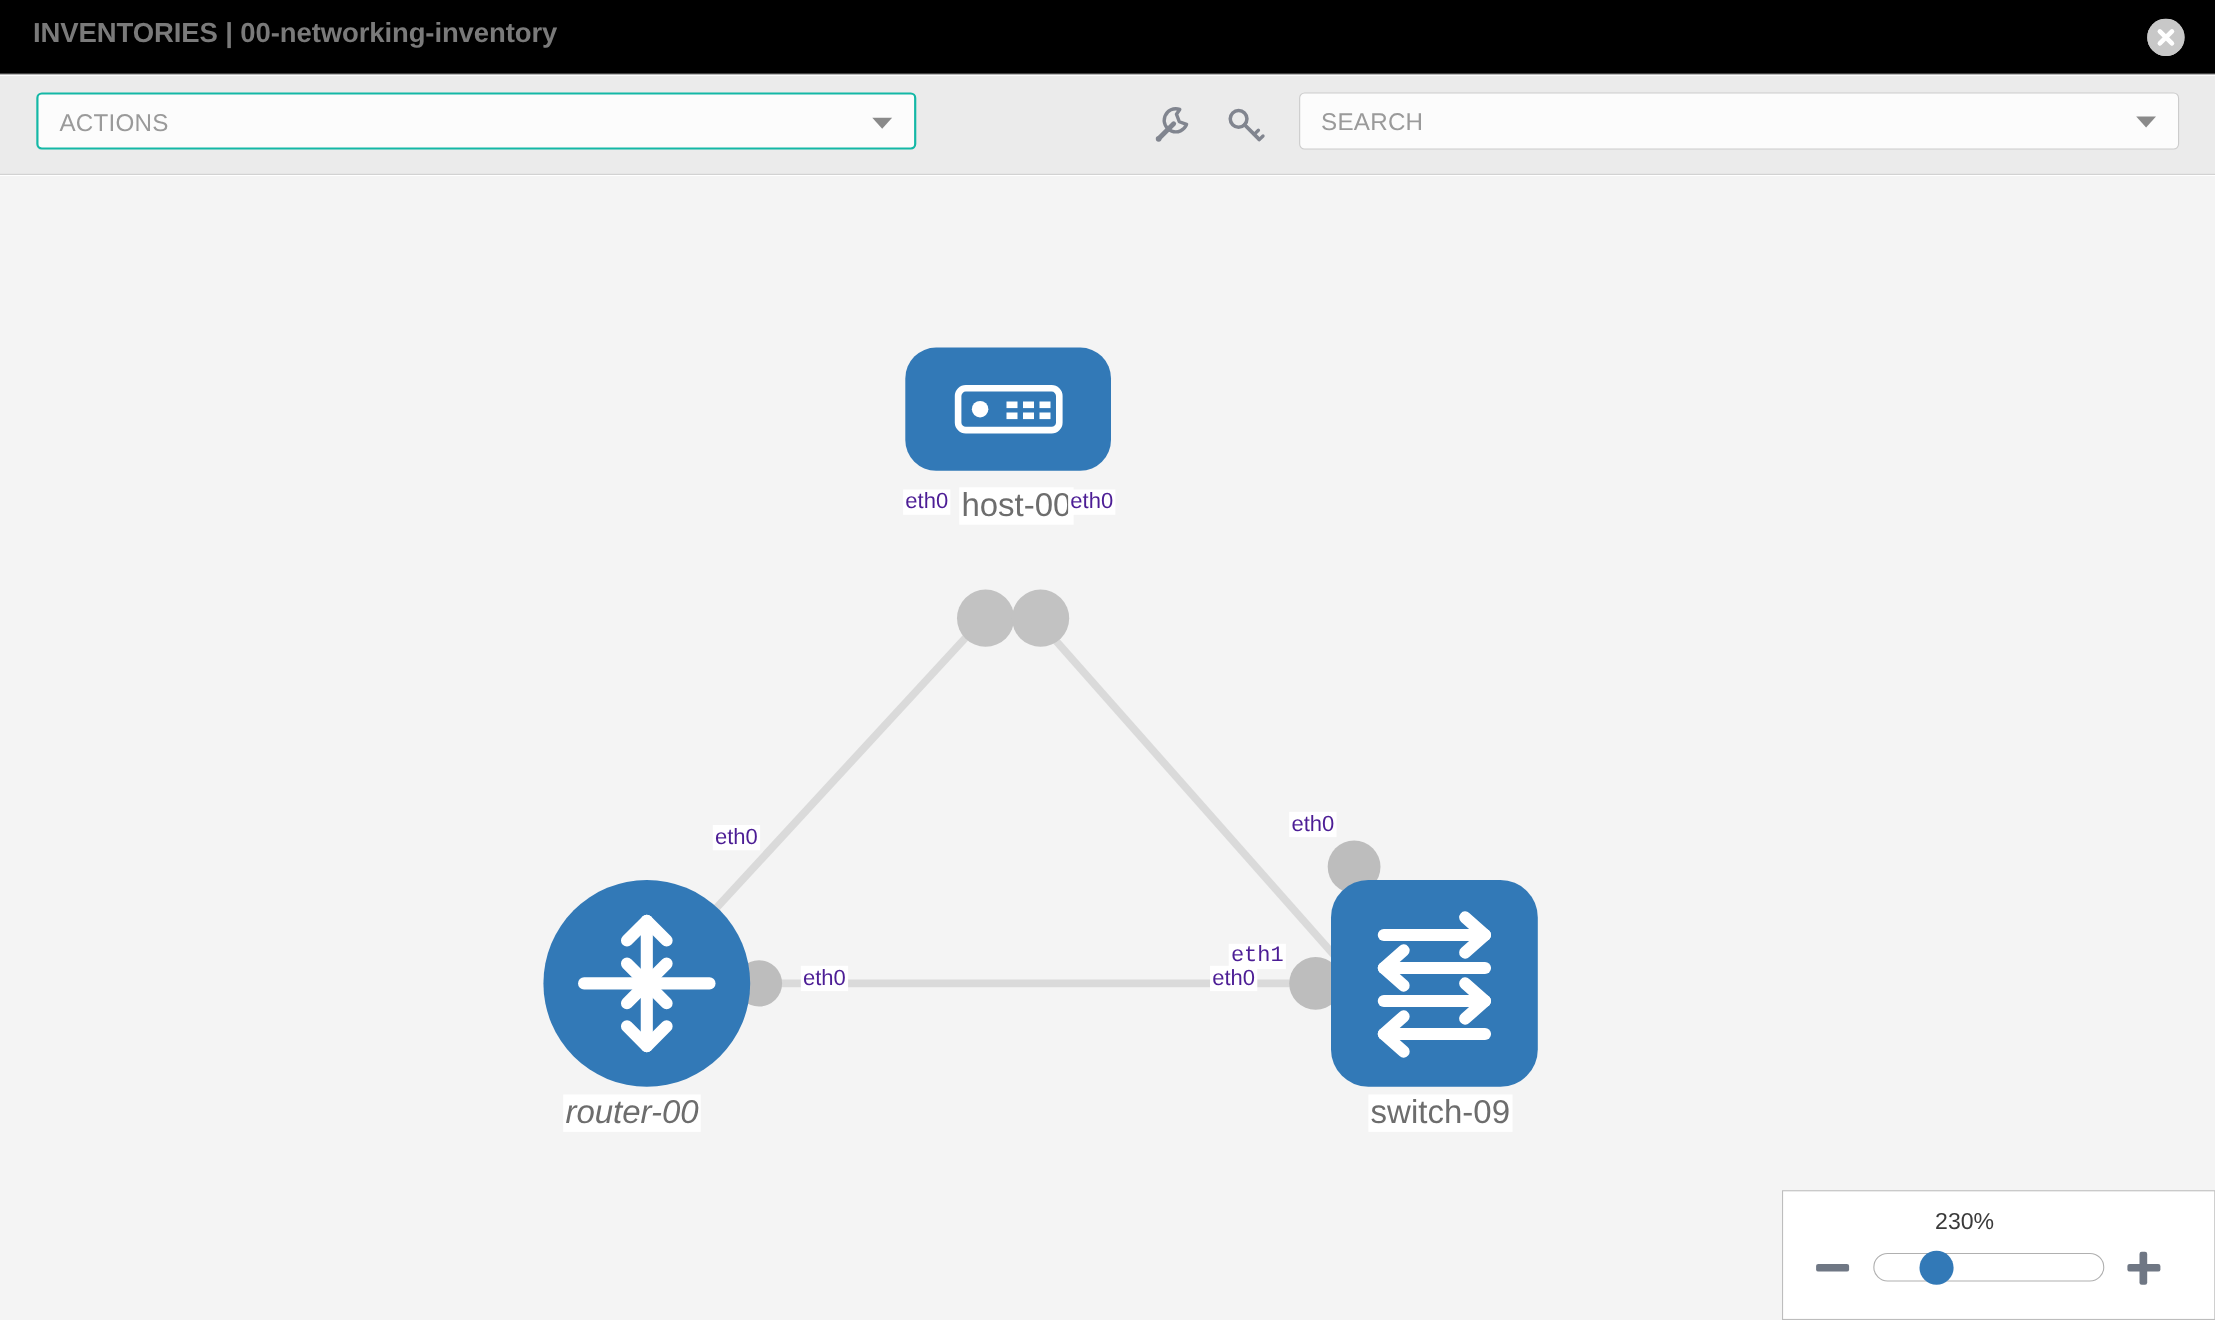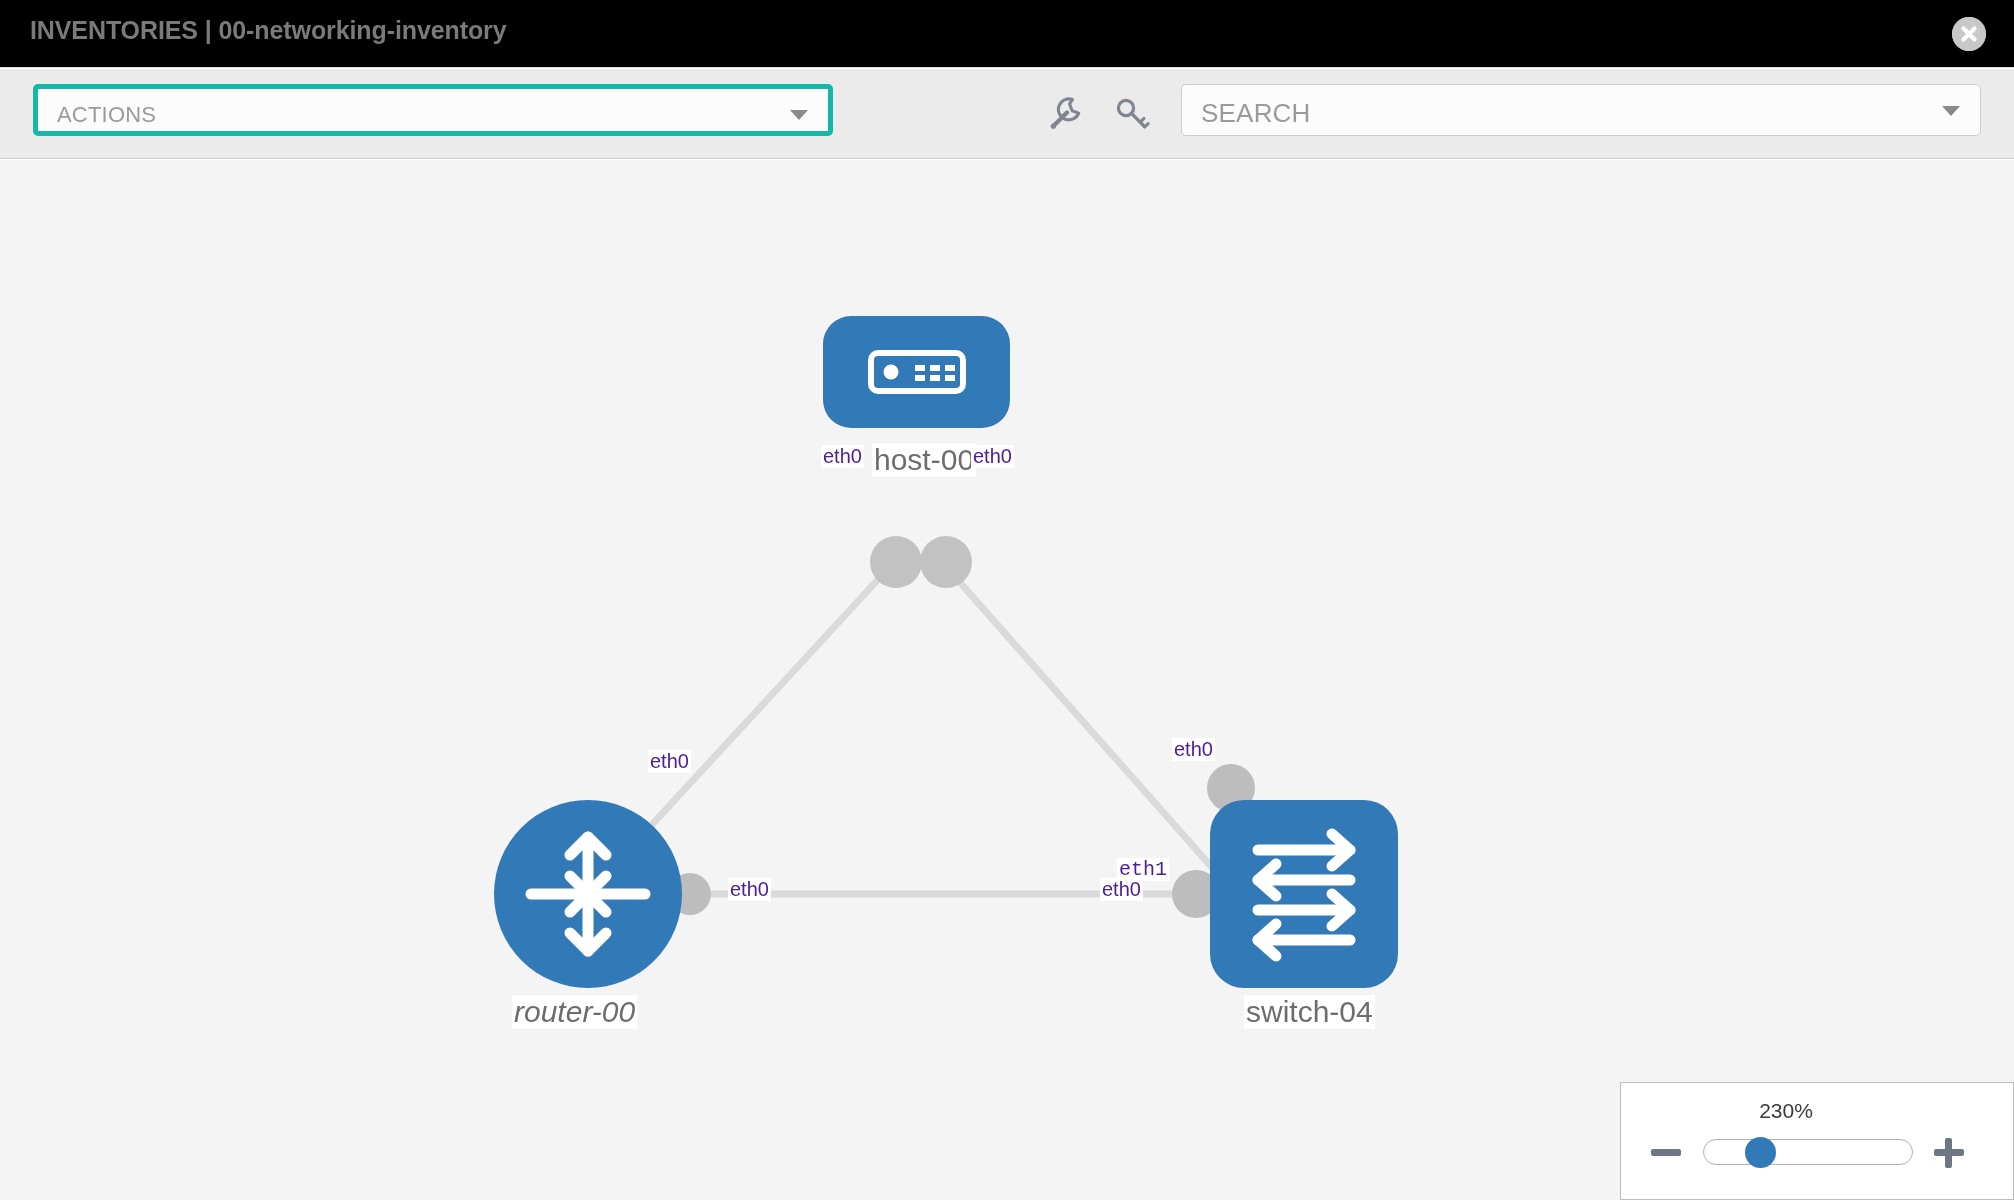--- a/index.html
+++ b/index.html
@@ -38,21 +38,21 @@
   .toolbar {
     position: absolute; left: 0; top: 69px;
     width: 2014px; height: 90px;
     background: #ebebeb;
     border-bottom: 1px solid #cfcfcf;
   }
   .actions-select {
     position: absolute; left: 33px; top: 84px;
     width: 800px; height: 52px;
     background: #fcfcfc;
-    border: 5px solid #14b8a6;
+    border: 2px solid #14b8a6;
     border-radius: 5px;
   }
   .actions-select .label {
     position: absolute; left: 19px; top: 13px;
     font-size: 22px; color: #9a9a9a; letter-spacing: 0.2px;
   }
   .caret {
     position: absolute; right: 20px; top: 21px;
     width: 0; height: 0;
     border-left: 9px solid transparent;
@@ -69,21 +69,21 @@
 
   .search-box {
     position: absolute; left: 1181px; top: 84px;
     width: 800px; height: 52px;
     background: #fcfcfc;
     border: 1px solid #cccccc;
     border-radius: 5px;
   }
   .search-box .label {
     position: absolute; left: 19px; top: 13px;
-    font-size: 26px; color: #9a9a9a; letter-spacing: 0.2px;
+    font-size: 22px; color: #9a9a9a; letter-spacing: 0.2px;
   }
 
   
   .canvas {
     position: absolute; left: 0; top: 160px;
     width: 2014px; height: 1040px;
     background: #f4f4f4;
     overflow: hidden;
   }
   .topology-svg { position:absolute; left:0; top:0; width:2014px; height:1040px; }
@@ -244,21 +244,21 @@
             <line x1="140" y1="80" x2="48" y2="80"></line>
             <polyline points="66,64 48,80 66,96"></polyline>
             <line x1="48" y1="110" x2="140" y2="110"></line>
             <polyline points="122,94 140,110 122,126"></polyline>
             <line x1="140" y1="140" x2="48" y2="140"></line>
             <polyline points="66,124 48,140 66,156"></polyline>
           </g>
         </svg>
       </div>
     </div>
-    <div class="node-label" style="left:1244px; top:835px;">switch-04</div>
+    <div class="node-label" style="left:1244px; top:835px;">switch-09</div>
 
     <div class="edge-label" style="left:821px; top:285px;">eth0</div>
 
     <div class="edge-label" style="left:971px; top:285px;">eth0</div>
 
     <div class="edge-label" style="left:648px; top:590px;">eth0</div>
 
     <div class="edge-label" style="left:1172px; top:578px;">eth0</div>
 
     <div class="edge-label" style="left:728px; top:718px;">eth0</div>

